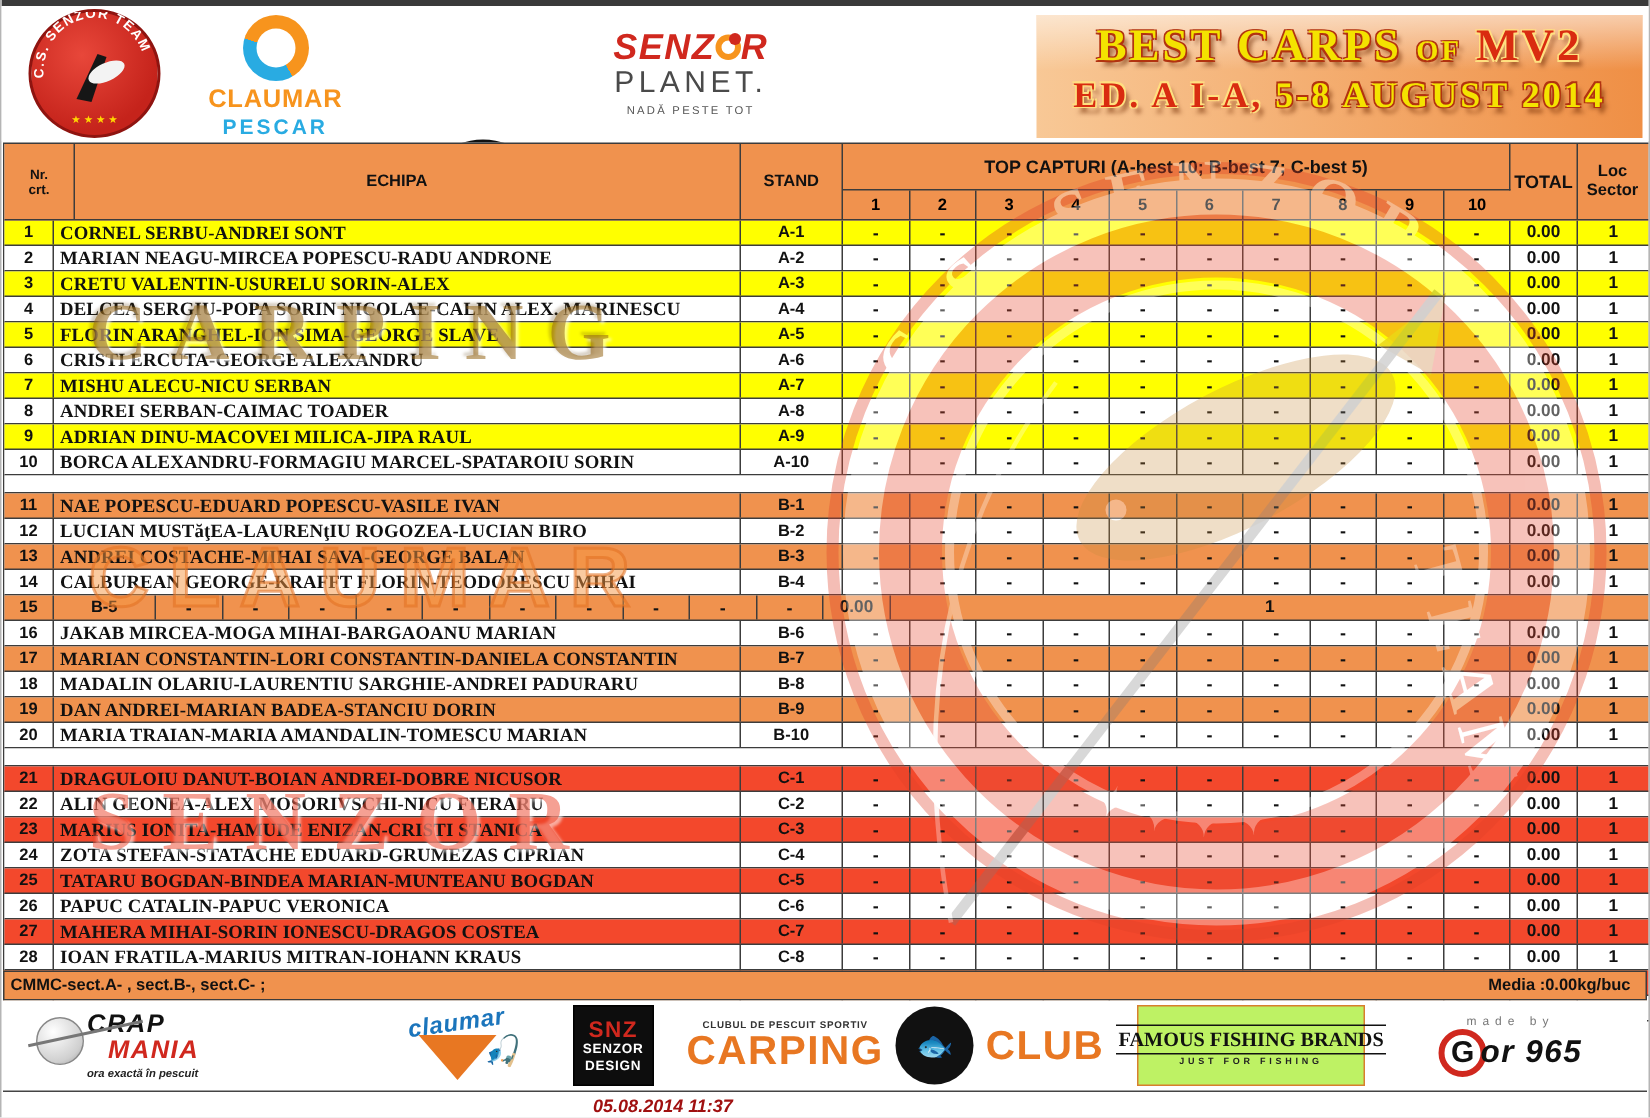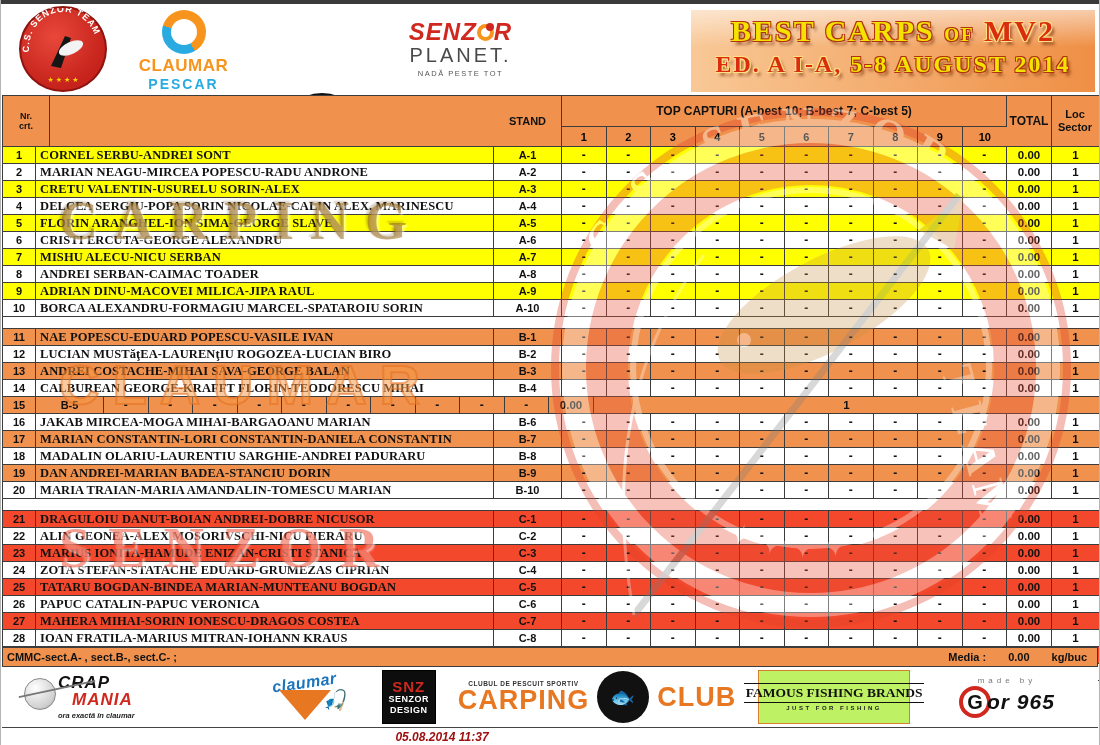--- a/index.html
+++ b/index.html
@@ -67,21 +67,21 @@
        color:rgba(246,150,66,.5);-webkit-text-stroke:2px rgba(226,112,32,.55);}
   #wmC{left:58px;top:516px;font-family:"Liberation Serif",serif;font-size:56px;letter-spacing:18px;
        color:rgba(236,66,40,.5);text-shadow:2px 2px 2px rgba(255,255,255,.55);}
   .wm-badge{position:absolute;left:538px;top:100px;width:560px;height:555px;z-index:5;pointer-events:none;opacity:.34;}
 
   
   .foot{position:absolute;left:1px;top:647px;width:1096px;height:20px;background:#F0924E;
         border:1px solid #3c3c3c;box-sizing:border-box;display:flex;align-items:center;
         font-weight:bold;font-size:11px;color:#111;}
   .foot .left{margin-left:4px;}
-  .foot .right{margin-left:auto;display:flex;gap:22px;margin-right:10px;}
+  .foot .right{margin-left:auto;display:flex;margin-right:10px;}
 
   .brands{position:absolute;left:1px;top:667px;width:1096px;height:61px;background:#fff;
           border-bottom:1px solid #444;display:flex;align-items:center;box-sizing:border-box;padding:0 16px;}
   .brand{display:flex;flex-direction:column;align-items:center;justify-content:center;}
   
   .crap{width:170px;position:relative;align-items:flex-start;padding-left:40px;}
   .crap .ball{position:absolute;left:6px;top:4px;width:30px;height:30px;border-radius:50%;
       background:radial-gradient(circle at 35% 30%,#fff,#cfcfcf 70%,#9a9a9a);border:1px solid #888;}
   .crap .needle{position:absolute;left:0;top:14px;width:78px;height:2px;background:#777;transform:rotate(-12deg);}
   .crap-t1{font-size:17px;font-weight:bold;font-style:italic;color:#111;letter-spacing:1px;line-height:1;}
@@ -194,20 +194,21 @@
         <span class="t-red">ED. A I-A,</span>
         <span class="t-yellow">5-8 AUGUST 2014</span>
       </div>
     </div>
   </div>
 
   <div class="sheet">
     <div class="thead">
       <div class="h" style="left:0;top:0;width:47px;height:50px;font-size:9px;line-height:1.15;">Nr.
 crt.</div>
+      <div class="h" style="left:33px;top:0;width:458px;height:50px;font-size:11px;">ECHIPA</div>
       <div class="h" style="left:491px;top:0;width:68px;height:50px;font-size:11px;">STAND</div>
       <div class="h" style="left:559px;top:0;width:445px;height:31px;font-size:12px;border-bottom:1px solid #3c3c3c;">TOP CAPTURI (A-best 10; B-best 7; C-best 5)</div>
       <div style="position:absolute;left:559px;top:31px;width:445px;height:19px;display:flex;" id="hcols">
           <div class="hc">1</div>
           <div class="hc">2</div>
           <div class="hc">3</div>
           <div class="hc">4</div>
           <div class="hc">5</div>
           <div class="hc">6</div>
           <div class="hc">7</div>
@@ -771,21 +772,21 @@
       <span>kg/buc</span>
     </span>
   </div>
 
   <div class="brands">
     <div class="brand crap">
       <div class="ball"></div>
       <div class="needle"></div>
       <div class="crap-t1">CRAP</div>
       <div class="crap-t2">MANIA</div>
-      <div class="crap-tag">ora exactă în claumar</div>
+      <div class="crap-tag">ora exactă în pescuit</div>
     </div>
     <div class="spacer"></div>
     <div class="brand clb">
       <div class="clb-text">claumar</div>
       <div class="clb-tri"></div>
       <div class="clb-man">🎣</div>
     </div>
     <div class="spacer"></div>
     <div class="brand snz">
       <div class="snz-s">SNZ</div>

